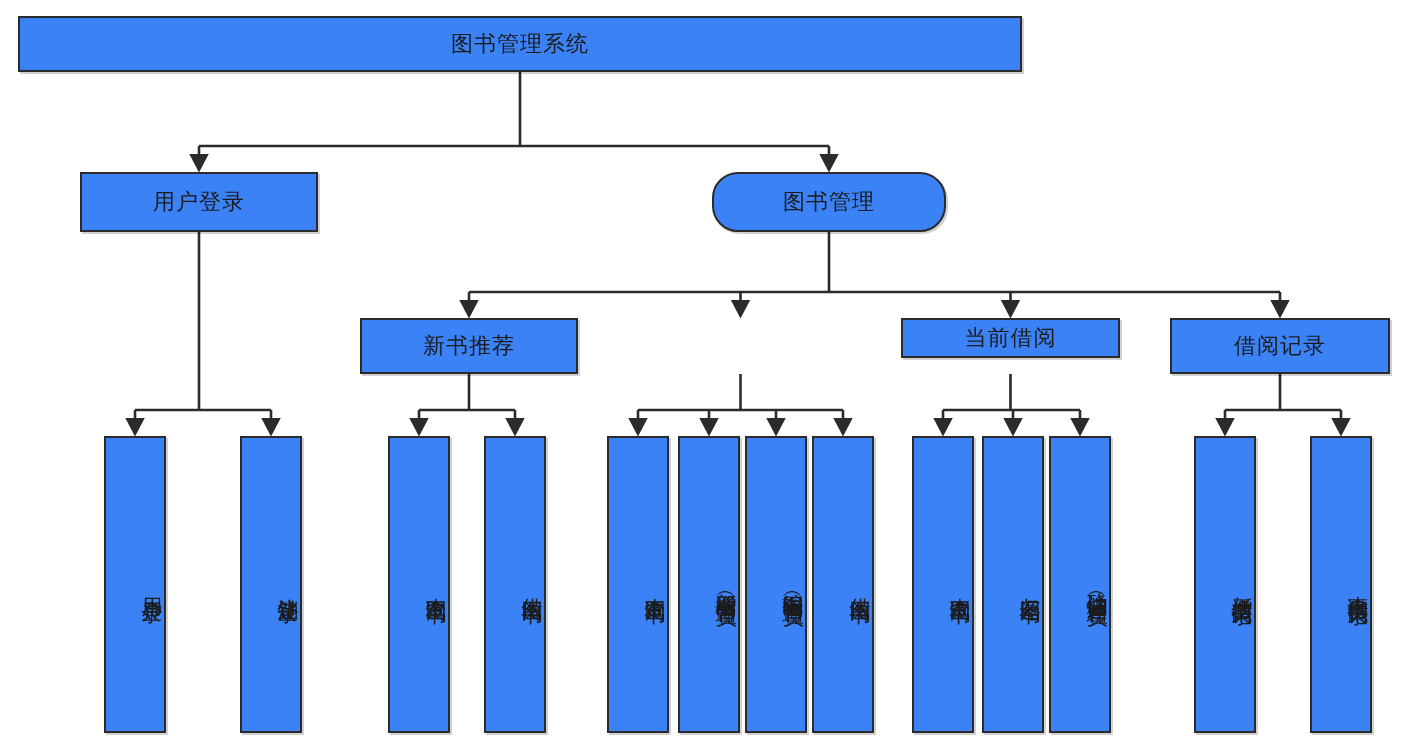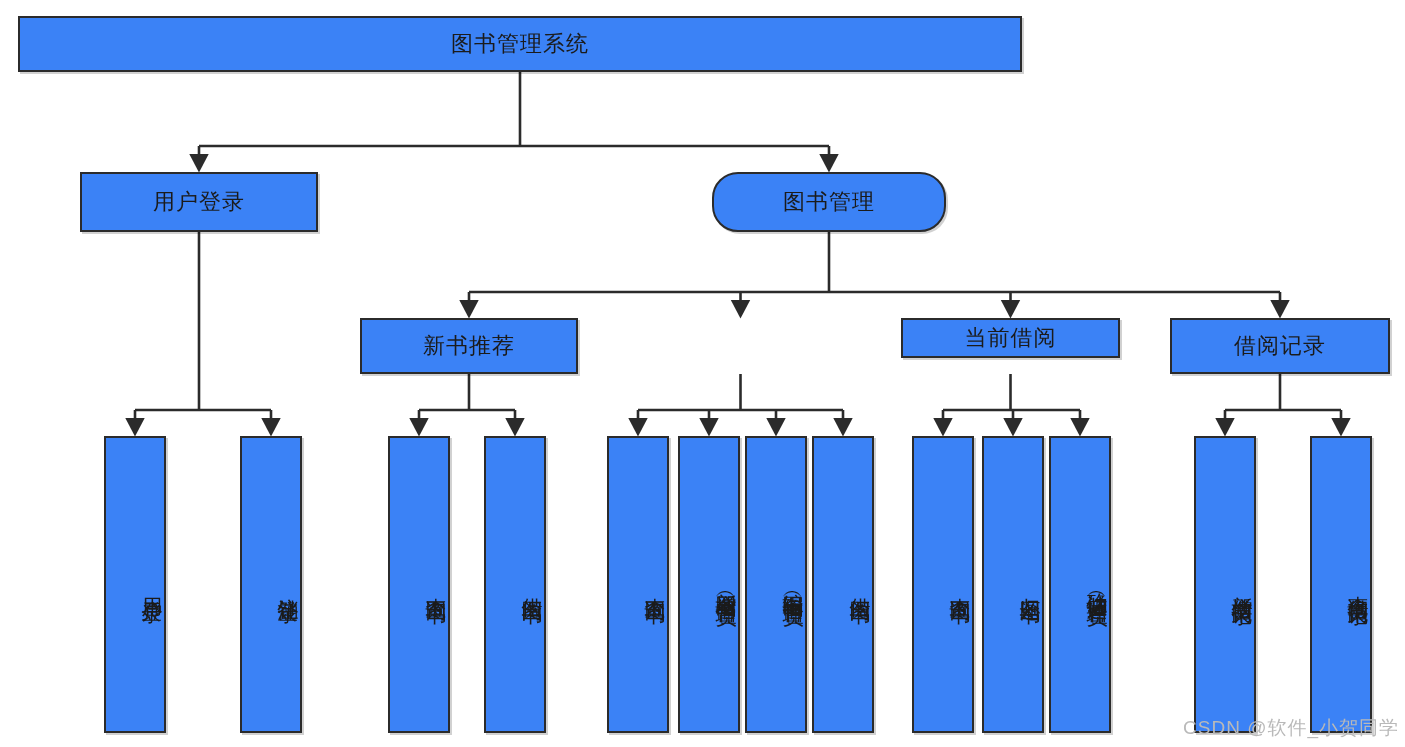--- a/index.html
+++ b/index.html
@@ -171,15 +171,14 @@
   <div class="node-box vertical" style="left:1049px; top:436px; width:62px; height:297px;">
     <span class="node-label">确认归还（管理员）</span>
   </div>
   <div class="node-box vertical" style="left:1194px; top:436px; width:62px; height:297px;">
     <span class="node-label">新增借阅记录</span>
   </div>
   <div class="node-box vertical" style="left:1310px; top:436px; width:62px; height:297px;">
     <span class="node-label">查询借阅记录</span>
   </div>
 
-  <div class="watermark">CSDN @软件_小贺同学</div>
 
 </div>
 
 </body></html>

